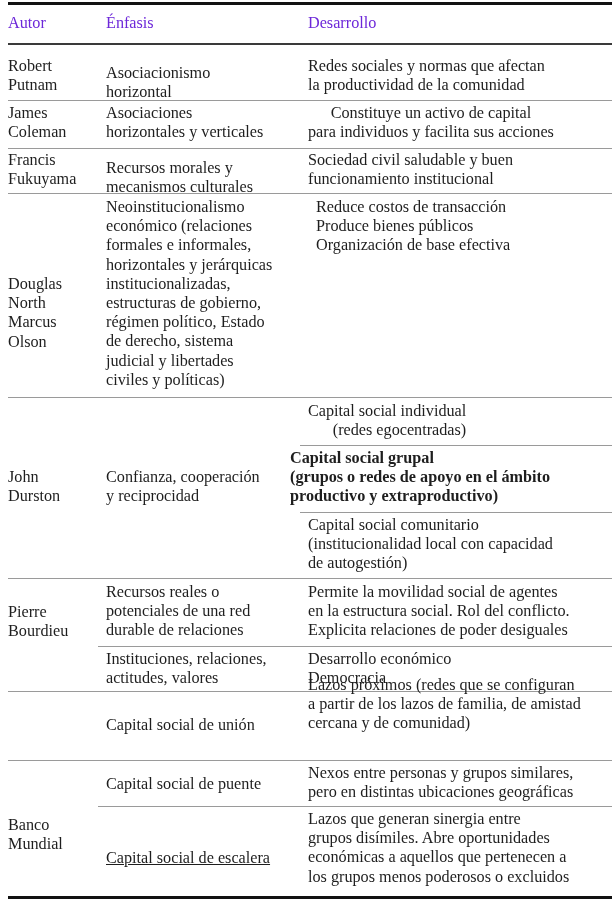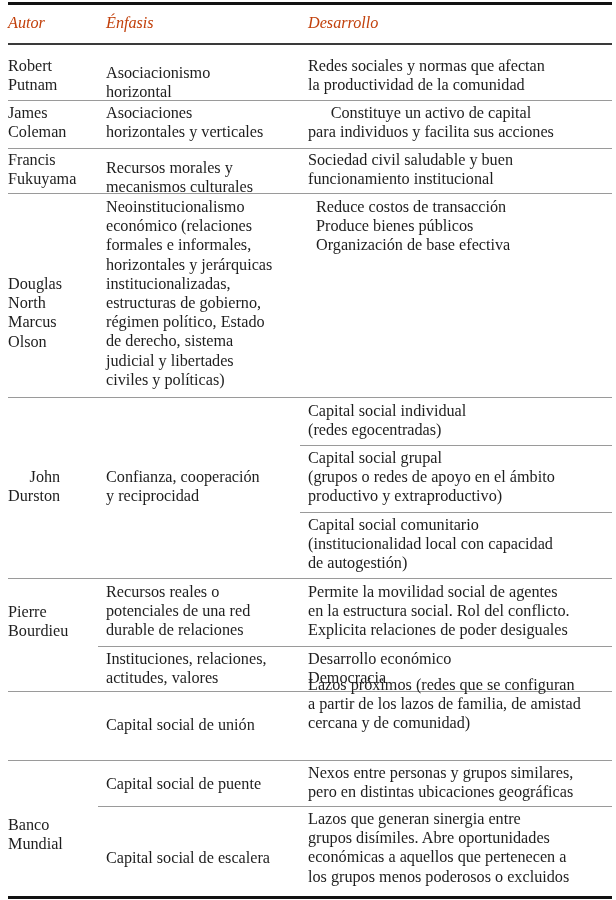--- a/index.html
+++ b/index.html
@@ -28,22 +28,21 @@
     }
     .rule.mid {
       height: 2px;
       background: #3a3a3a;
     }
     .cell {
       position: absolute;
       white-space: pre-line;
     }
     .hdr {
-      font-style: italic;
-      color: #c2410c;
+      color: #6d28d9;
     }
   </style>
 </head>
 <body>
 
 <div>
 
   <div class="rule thick" style="top:2px; left:8px; width:604px;"></div>
 
   <div class="cell hdr" style="top:14px; left:8px;">Autor</div>
@@ -96,28 +95,28 @@
 de derecho, sistema
 judicial y libertades
 civiles y políticas)</div>
     <div class="cell" style="top:198px; left:316px;">Reduce costos de transacción
 Produce bienes públicos
 Organización de base efectiva</div>
   </div>
   <div class="rule" style="top:397px; left:8px; width:604px;"></div>
 
   <div>
-    <div class="cell" style="top:468px; left:8px;text-align:right;">John
+    <div class="cell" style="top:468px; left:8px;">John
 Durston</div>
     <div class="cell" style="top:468px; left:106px;">Confianza, cooperación
 y reciprocidad</div>
-    <div class="cell" style="top:402px; left:308px;">Capital social individual
+    <div class="cell" style="top:402px; left:308px;text-align:right;">Capital social individual
 (redes egocentradas)</div>
     <div class="rule" style="top:445px; left:300px; width:312px;"></div>
-    <div class="cell" style="top:449px; left:308px;">Capital social grupal
+    <div class="cell" style="top:449px; left:290px;font-weight:bold;">Capital social grupal
 (grupos o redes de apoyo en el ámbito
 productivo y extraproductivo)</div>
     <div class="rule" style="top:512px; left:300px; width:312px;"></div>
     <div class="cell" style="top:516px; left:308px;">Capital social comunitario
 (institucionalidad local con capacidad
 de autogestión)</div>
   </div>
   <div class="rule" style="top:578px; left:8px; width:604px;"></div>
 
   <div>
@@ -145,21 +144,21 @@
   </div>
   <div class="rule" style="top:760px; left:8px; width:604px;"></div>
 
   <div>
     <div class="cell" style="top:816px; left:8px;">Banco
 Mundial</div>
     <div class="cell" style="top:775px; left:106px;">Capital social de puente</div>
     <div class="cell" style="top:764px; left:308px;">Nexos entre personas y grupos similares,
 pero en distintas ubicaciones geográficas</div>
     <div class="rule" style="top:806px; left:98px; width:514px;"></div>
-    <div class="cell" style="top:849px; left:106px;">Capital social de escalera</div>
+    <div class="cell" style="top:849px; left:106px;text-decoration:underline;">Capital social de escalera</div>
     <div class="cell" style="top:810px; left:308px;">Lazos que generan sinergia entre
 grupos disímiles. Abre oportunidades
 económicas a aquellos que pertenecen a
 los grupos menos poderosos o excluidos</div>
   </div>
 
   <div class="rule thick" style="top:896px; left:8px; width:604px;"></div>
 
 </div>
 

